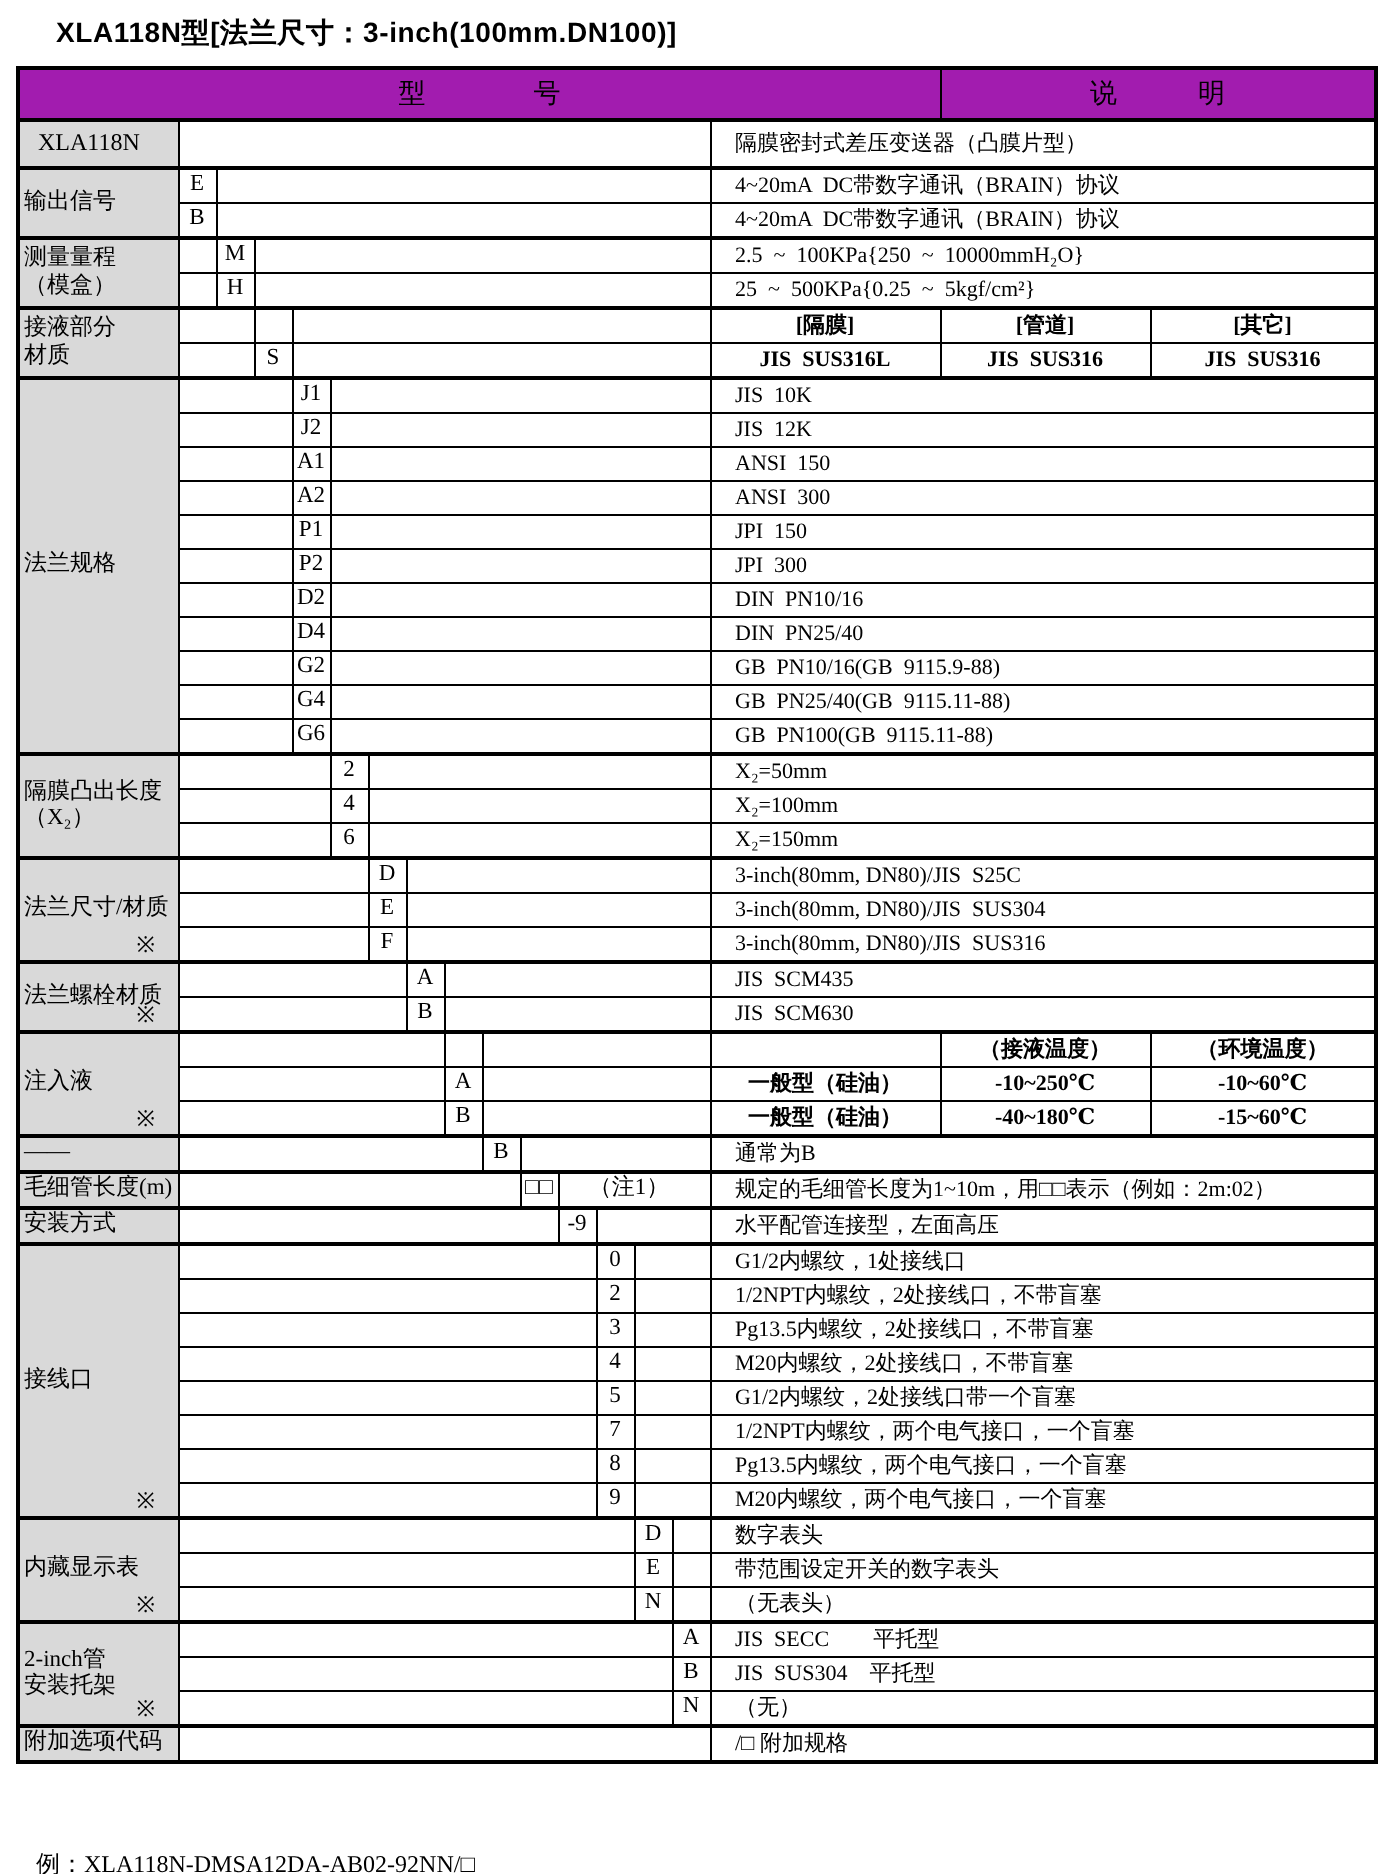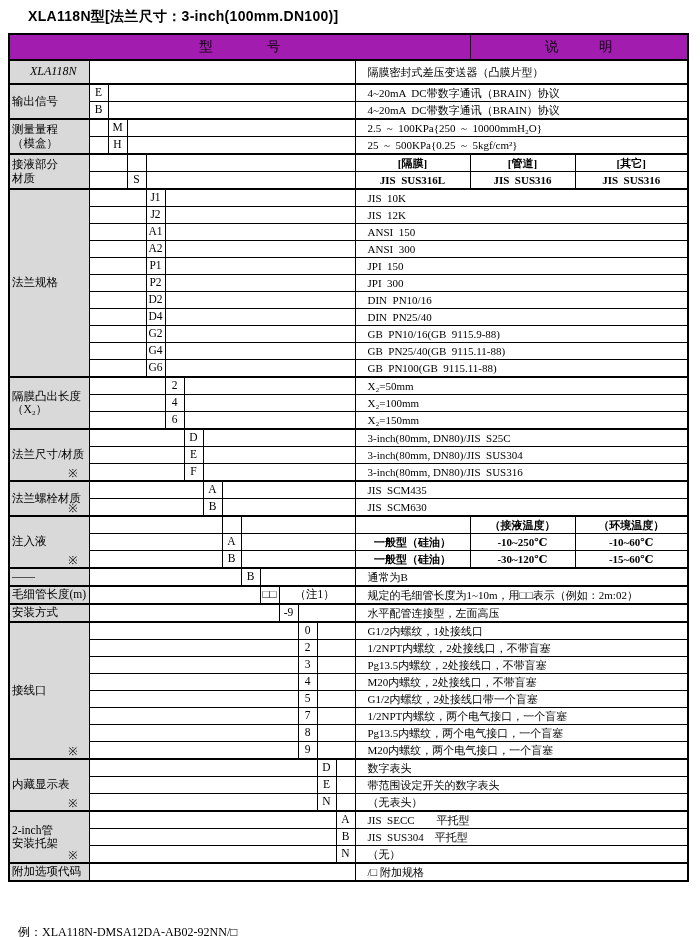--- a/index.html
+++ b/index.html
@@ -6,21 +6,21 @@
   body{width:700px;height:937px;font-family:"Liberation Serif","DejaVu Serif",serif;position:relative;overflow:hidden;}
   .page{padding:6px 0 0 8px;}
   .title{font-family:"Liberation Sans","DejaVu Sans",sans-serif;font-weight:bold;font-size:14px;margin:2px 0 7px 20px;letter-spacing:.3px;}
   table.spec{border-collapse:collapse;table-layout:fixed;width:681px;border:2px solid #000;}
   td,th{border:1px solid #000;padding:0;height:16px;line-height:1.15;overflow:hidden;vertical-align:middle;}
   tr.sec td, tr.sec th{border-top-width:2px;}
   thead th{background:#a21caf;height:24px;font-weight:normal;font-size:13.5px;border-bottom-width:2px;text-align:center;}
   td.cat{background:#d9d9d9;font-size:11.5px;position:relative;padding:0 2px;}
   td.cat div{white-space:nowrap;}
   td.cat .mark{position:absolute;right:11px;bottom:0;font-size:11px;}
-  td.cat.left{text-align:left;padding-left:20px;font-size:12px;font-style:italic;}
+  td.cat.left{text-align:left;padding-left:9px;font-size:12px;}
   td.code{text-align:center;font-size:11.5px;white-space:nowrap;}
   td.blank{background:#fff;}
   td.note{text-align:center;font-size:11.5px;padding-right:5px;white-space:nowrap;}
   td.desc{text-align:left;font-size:11px;padding-left:12px;white-space:pre;}
   td.desc.c{text-align:center;padding:0 2px;font-weight:bold;}
   .footer{display:flex;justify-content:space-between;align-items:center;margin:8px 2px 0 10px;width:681px;}
   .notes{font-size:12px;line-height:1.42;white-space:pre;}
 </style>
 </head>
 <body>
@@ -259,21 +259,21 @@
           <td class="blank" colspan="6"></td>
           <td class="desc c">一般型（硅油）</td>
           <td class="desc c">-10~250℃</td>
           <td class="desc c">-10~60℃</td>
         </tr>
         <tr>
           <td class="blank" colspan="7"></td>
           <td class="code">B</td>
           <td class="blank" colspan="6"></td>
           <td class="desc c">一般型（硅油）</td>
-          <td class="desc c">-30~120℃</td>
+          <td class="desc c">-40~180℃</td>
           <td class="desc c">-15~60℃</td>
         </tr>
         <tr class="sec">
           <td class="cat" rowspan="1">
             <div>——</div>
           </td>
           <td class="blank" colspan="8"></td>
           <td class="code">B</td>
           <td class="blank" colspan="5"></td>
           <td class="desc" colspan="3">通常为B</td>

